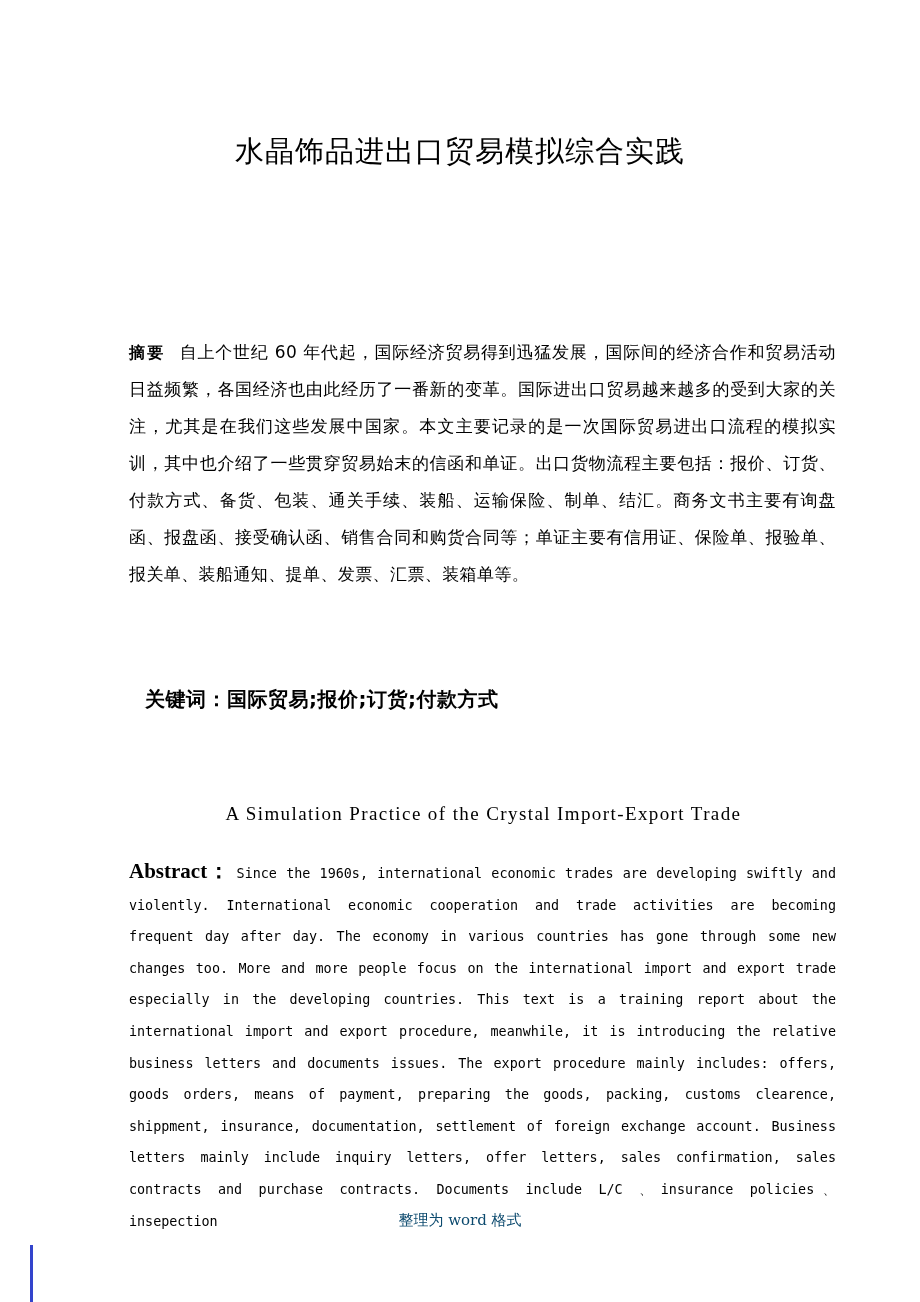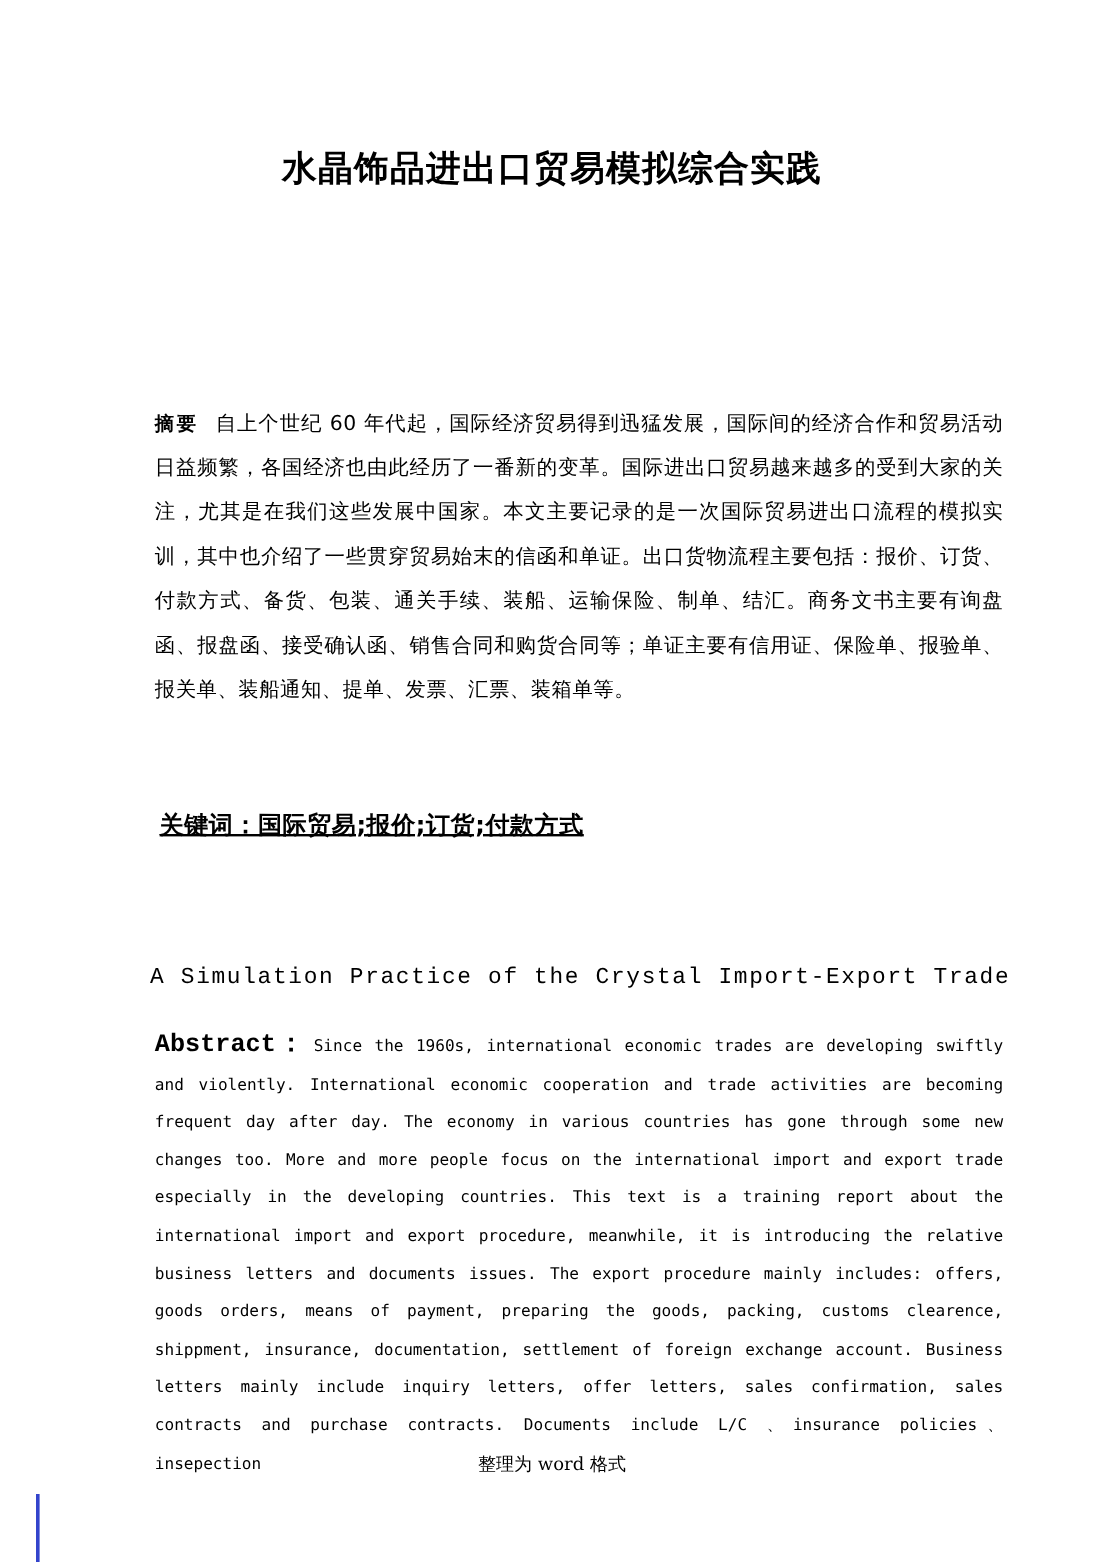--- a/index.html
+++ b/index.html
@@ -7,23 +7,23 @@
     position:relative;
     width:920px;height:1302px;
     background:#ffffff;
     color:#000000;
     font-family:"DejaVu Sans","Liberation Sans",sans-serif;
     overflow:hidden;
   }
   .title-cn{
     position:absolute;top:121px;left:0;right:0;
     text-align:center;
-    font-size:29px;font-weight:bold;
+    font-size:29px;font-weight:normal;
     letter-spacing:1px;
-    margin:0;
+    margin:11px;
   }
   .byline{
     position:absolute;left:0;right:0;
     text-align:center;
     font-size:18px;
     margin:0;
   }
   .byline.author{top:186px;}
   .byline.advisor{top:222px;}
   .abstract-cn{
@@ -33,54 +33,53 @@
     text-align:justify;
     letter-spacing:0.4px;
   }
   .abstract-cn .heading{
     font-size:16px;font-weight:bold;
     margin-right:14px;
     letter-spacing:2px;
   }
   .keywords{
     position:absolute;top:670px;left:129px;width:707px;
-    margin:4px;
+    margin:16px;
     font-size:20px;font-weight:bold;
     letter-spacing:0.5px;
-    text-decoration:underline;
   }
   .title-en{
     position:absolute;top:803px;left:0;right:0;
     text-align:center;
     margin:0;
-    font-family:Liberation Mono, monospace;
+    font-family:Liberation Serif, serif;
     font-size:19px;font-weight:normal;
     letter-spacing:1.4px;
     white-space:nowrap;
     padding-left:47px;
   }
   .abstract-en{
     position:absolute;top:856px;left:129px;width:707px;
     margin:0;
     font-family:"DejaVu Sans Mono","Liberation Mono",monospace;
     font-size:13.4px;line-height:31.6px;
     text-align:justify;
   }
   .abstract-en .heading{
-    font-family:Liberation Mono, monospace;
+    font-family:Liberation Serif, serif;
     font-size:21px;font-weight:bold;
     margin-right:6px;
   }
   .footer-watermark{
     position:absolute;top:1211px;left:0;right:0;
     text-align:center;
     margin:0;
     font-family:"DejaVu Serif","Liberation Serif",serif;
     font-size:15px;
-    color:#000000;
+    color:#0c4a6e;
   }
   .page-edge-marker{
     position:absolute;left:30px;top:1245px;
     width:3px;height:57px;
     background:#3344cc;
   }
 </style>
 </head>
 <body>
 

